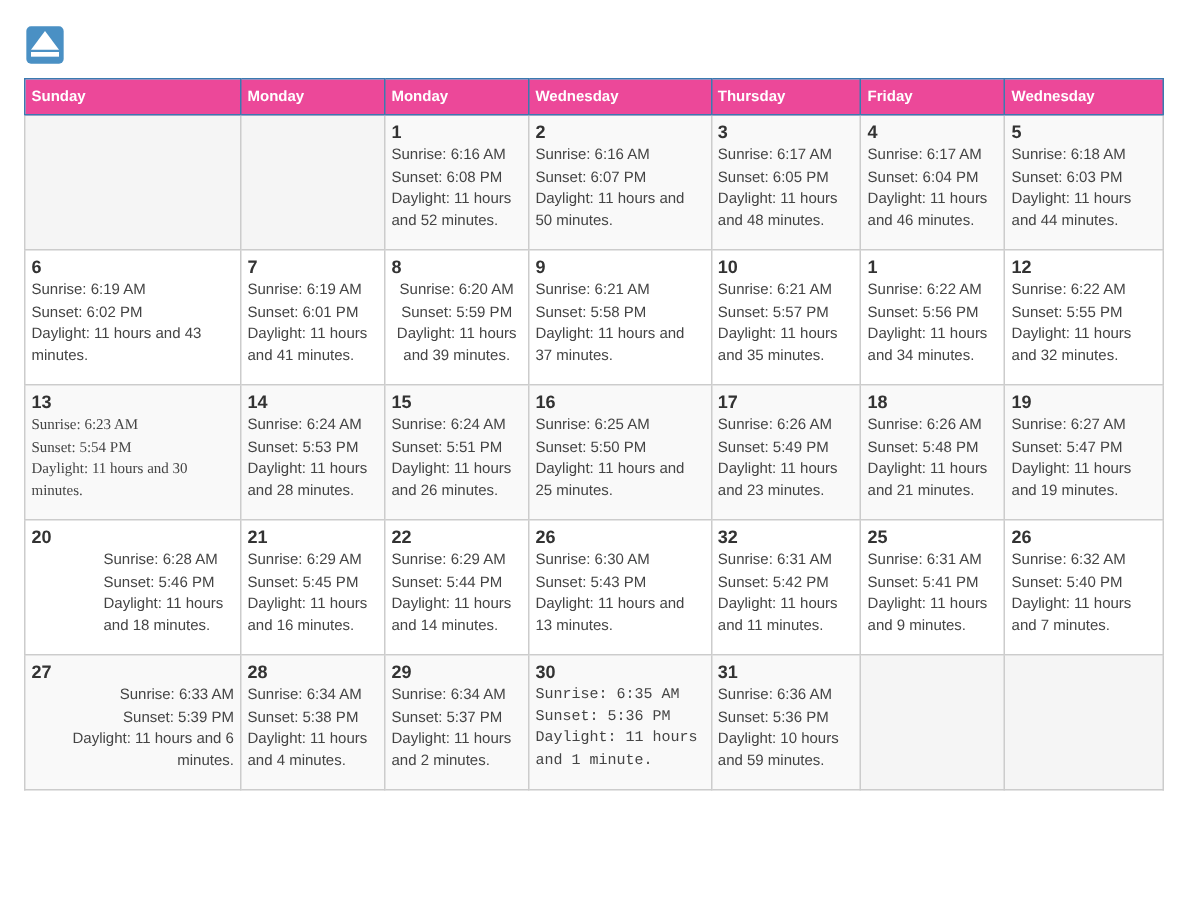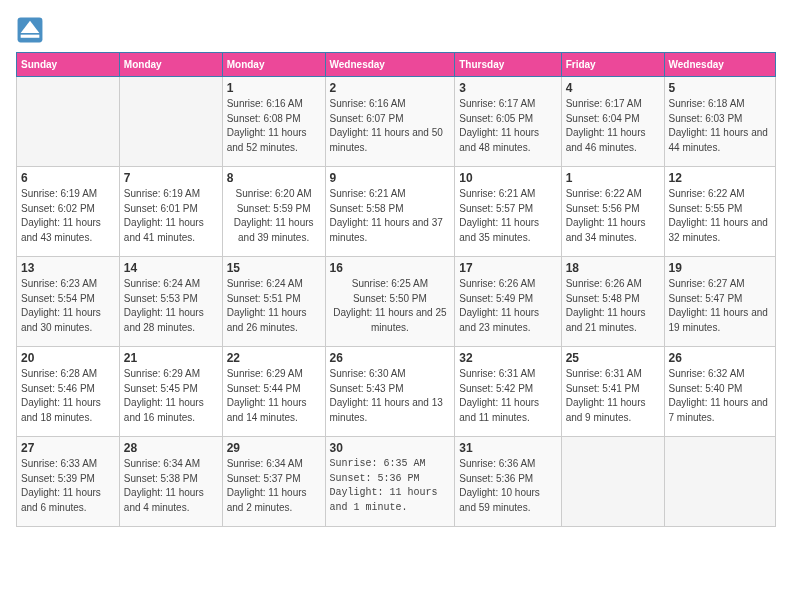--- a/index.html
+++ b/index.html
@@ -186,39 +186,39 @@
         <td>
           <div class="day-number">12</div>
           <div class="day-info" style="white-space: pre-line;">Sunrise: 6:22 AM
 Sunset: 5:55 PM
 Daylight: 11 hours and 32 minutes.</div>
         </td>
       </tr>
       <tr>
         <td>
           <div class="day-number">13</div>
-          <div class="day-info" style="white-space: pre-line;">Sunrise: 6:23 AM
+          <div class="day-info" style="white-space: pre-line; font-family: Liberation Serif, serif;">Sunrise: 6:23 AM
 Sunset: 5:54 PM
 Daylight: 11 hours and 30 minutes.</div>
         </td>
         <td>
           <div class="day-number">14</div>
           <div class="day-info" style="white-space: pre-line;">Sunrise: 6:24 AM
 Sunset: 5:53 PM
 Daylight: 11 hours and 28 minutes.</div>
         </td>
         <td>
           <div class="day-number">15</div>
           <div class="day-info" style="white-space: pre-line;">Sunrise: 6:24 AM
 Sunset: 5:51 PM
 Daylight: 11 hours and 26 minutes.</div>
         </td>
         <td>
           <div class="day-number">16</div>
-          <div class="day-info" style="white-space: pre-line; text-align: center;">Sunrise: 6:25 AM
+          <div class="day-info" style="white-space: pre-line;">Sunrise: 6:25 AM
 Sunset: 5:50 PM
 Daylight: 11 hours and 25 minutes.</div>
         </td>
         <td>
           <div class="day-number">17</div>
           <div class="day-info" style="white-space: pre-line;">Sunrise: 6:26 AM
 Sunset: 5:49 PM
 Daylight: 11 hours and 23 minutes.</div>
         </td>
         <td>
@@ -230,21 +230,21 @@
         <td>
           <div class="day-number">19</div>
           <div class="day-info" style="white-space: pre-line;">Sunrise: 6:27 AM
 Sunset: 5:47 PM
 Daylight: 11 hours and 19 minutes.</div>
         </td>
       </tr>
       <tr>
         <td>
           <div class="day-number">20</div>
-          <div class="day-info" style="white-space: pre-line;">Sunrise: 6:28 AM
+          <div class="day-info" style="white-space: pre-line; margin-left: 48px;">Sunrise: 6:28 AM
 Sunset: 5:46 PM
 Daylight: 11 hours and 18 minutes.</div>
         </td>
         <td>
           <div class="day-number">21</div>
           <div class="day-info" style="white-space: pre-line;">Sunrise: 6:29 AM
 Sunset: 5:45 PM
 Daylight: 11 hours and 16 minutes.</div>
         </td>
         <td>
@@ -274,21 +274,21 @@
         <td>
           <div class="day-number">26</div>
           <div class="day-info" style="white-space: pre-line;">Sunrise: 6:32 AM
 Sunset: 5:40 PM
 Daylight: 11 hours and 7 minutes.</div>
         </td>
       </tr>
       <tr>
         <td>
           <div class="day-number">27</div>
-          <div class="day-info" style="white-space: pre-line;">Sunrise: 6:33 AM
+          <div class="day-info" style="white-space: pre-line; text-align: right;">Sunrise: 6:33 AM
 Sunset: 5:39 PM
 Daylight: 11 hours and 6 minutes.</div>
         </td>
         <td>
           <div class="day-number">28</div>
           <div class="day-info" style="white-space: pre-line;">Sunrise: 6:34 AM
 Sunset: 5:38 PM
 Daylight: 11 hours and 4 minutes.</div>
         </td>
         <td>

